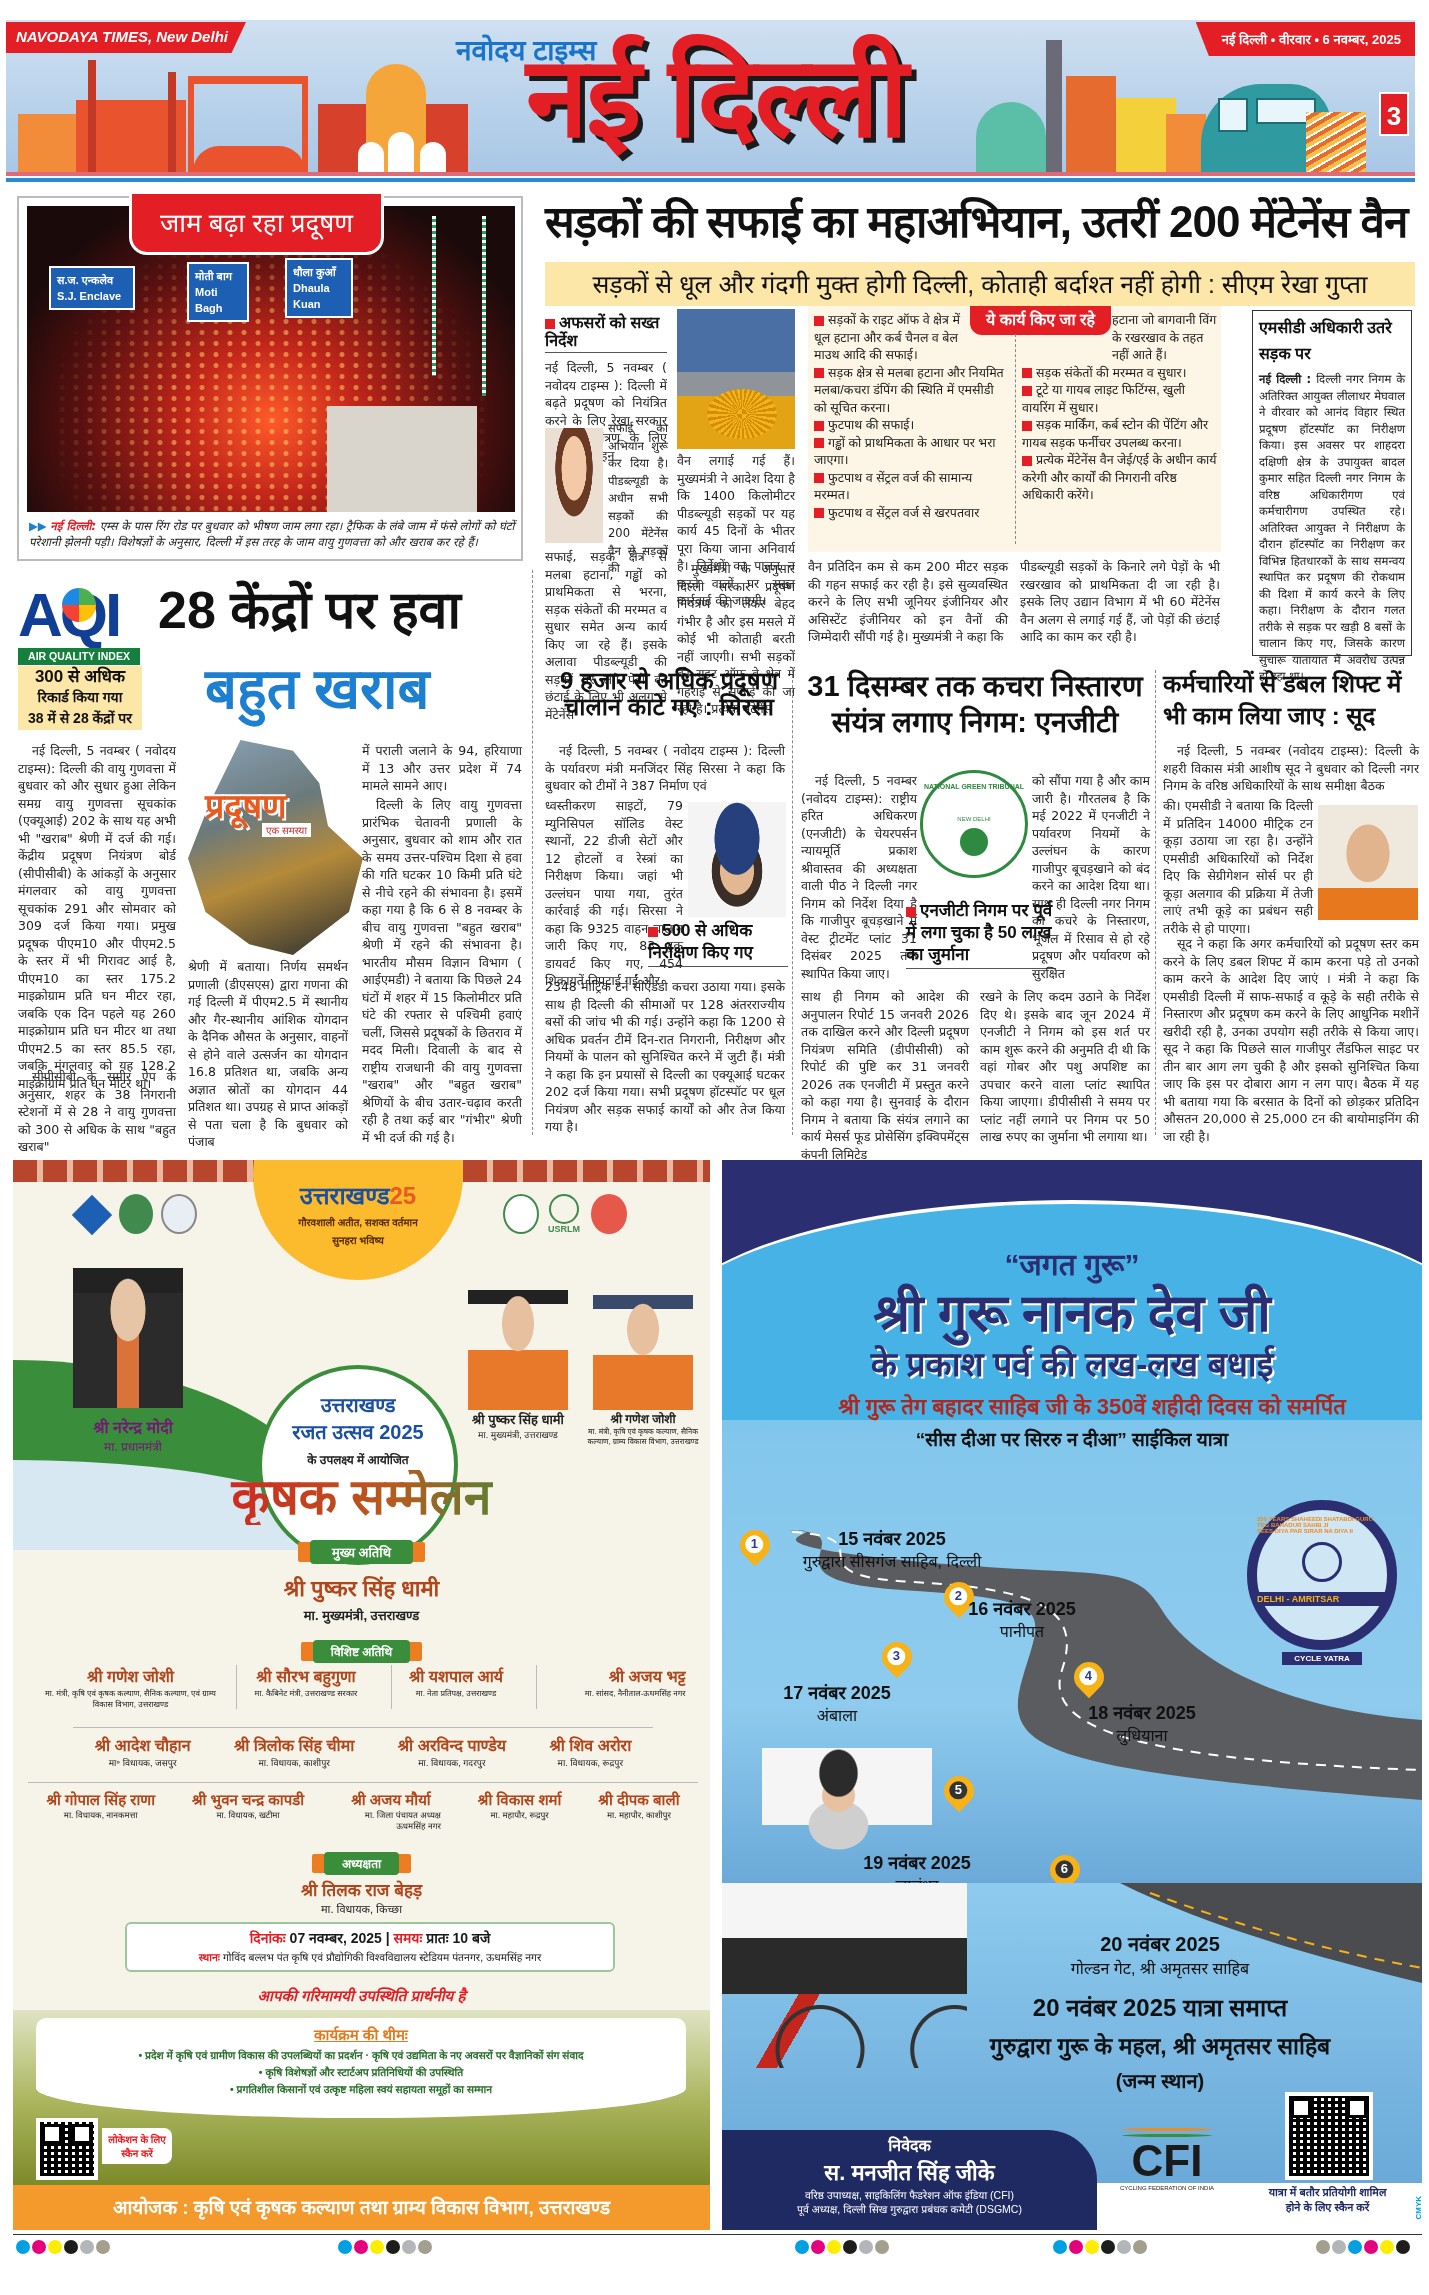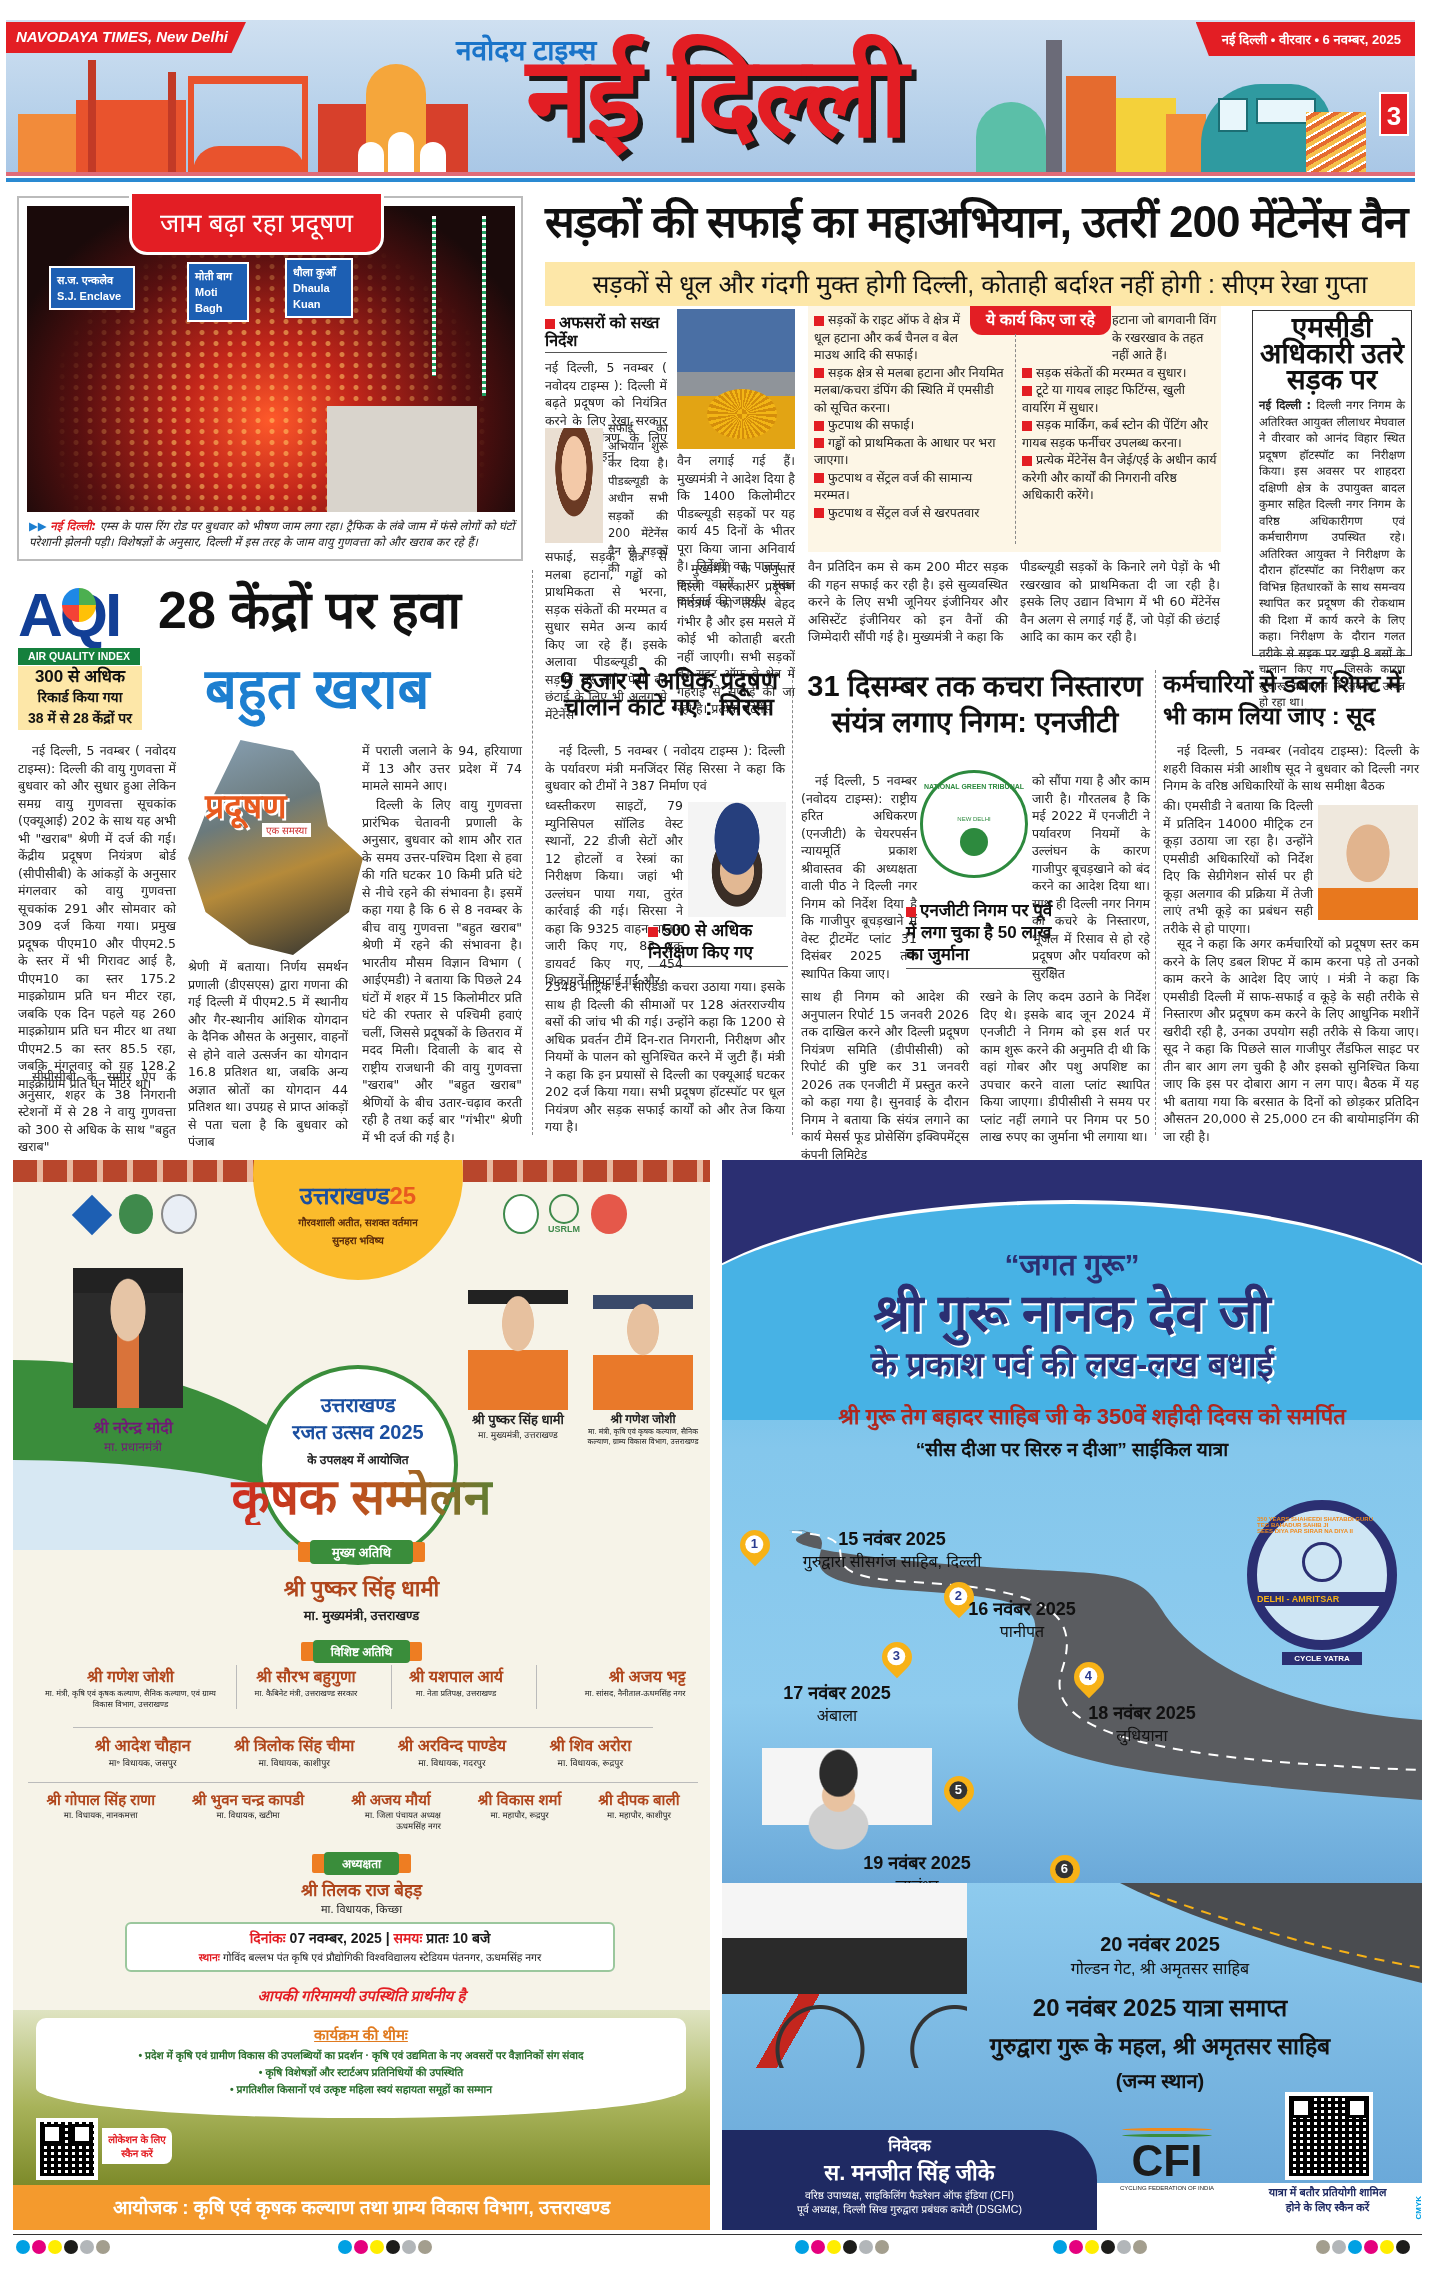--- a/index.html
+++ b/index.html
@@ -198,21 +198,21 @@
       <div><span class="sq"></span><span>सड़क मार्किंग, कर्ब स्टोन की पेंटिंग और गायब सड़क फर्नीचर उपलब्ध करना।</span></div>
       <div><span class="sq"></span><span>प्रत्येक मेंटेनेंस वैन जेई/एई के अधीन कार्य करेगी और कार्यों की निगरानी वरिष्ठ अधिकारी करेंगे।</span></div>
     </div>
   </div>
 
   <p class="col-text" style="position:absolute;left:808px;top:558px;width:200px;">वैन प्रतिदिन कम से कम 200 मीटर सड़क की गहन सफाई कर रही है। इसे सुव्यवस्थित करने के लिए सभी जूनियर इंजीनियर और असिस्टेंट इंजीनियर को इन वैनों की जिम्मेदारी सौंपी गई है। मुख्यमंत्री ने कहा कि</p>
   <p class="col-text" style="position:absolute;left:1020px;top:558px;width:200px;">पीडब्ल्यूडी सड़कों के किनारे लगे पेड़ों के भी रखरखाव को प्राथमिकता दी जा रही है। इसके लिए उद्यान विभाग में भी 60 मेंटेनेंस वैन अलग से लगाई गई हैं, जो पेड़ों की छंटाई आदि का काम कर रही है।</p>
 </section>
 
 <section style="position:absolute;left:1252px;top:310px;width:160px;height:346px;border:1px solid #333;padding:4px 6px;">
-  <h3 class="hd" style="font-size:28px;text-align:center;line-height:26px;">एमसीडी अधिकारी उतरे सड़क पर</h3>
+  <h3 class="hd" style="font-size:16px;line-height:26px;">एमसीडी अधिकारी उतरे सड़क पर</h3>
   <p class="col-text" style="margin-top:4px;font-size:11.5px;line-height:16.5px;">
     <b>नई दिल्ली :</b>
     <span>दिल्ली नगर निगम के अतिरिक्त आयुक्त लीलाधर मेघवाल ने वीरवार को आनंद विहार स्थित प्रदूषण हॉटस्पॉट का निरीक्षण किया। इस अवसर पर शाहदरा दक्षिणी क्षेत्र के उपायुक्त बादल कुमार सहित दिल्ली नगर निगम के वरिष्ठ अधिकारीगण एवं कर्मचारीगण उपस्थित रहे। अतिरिक्त आयुक्त ने निरीक्षण के दौरान हॉटस्पॉट का निरीक्षण कर विभिन्न हितधारकों के साथ समन्वय स्थापित कर प्रदूषण की रोकथाम की दिशा में कार्य करने के लिए कहा। निरीक्षण के दौरान गलत तरीके से सड़क पर खड़ी 8 बसों के चालान किए गए, जिसके कारण सुचारू यातायात में अवरोध उत्पन्न हो रहा था।</span>
   </p>
 </section>
 
 <section>
   <div class="aqi-logo">
     <div class="aqi-letters">AQI</div>
     <div style="position:absolute;left:44px;top:4px;width:34px;height:34px;border-radius:50%;background:conic-gradient(#4caf50 0 25%,#ffc107 25% 50%,#f44336 50% 75%,#1e88e5 75%);"></div>
@@ -426,21 +426,21 @@
 <div style="position:absolute;left:102px;top:2128px;width:70px;background:#fff;border-radius:0 8px 8px 0;padding:4px;text-align:center;font:bold 10px 'Liberation Sans',sans-serif;color:#e31e24;">लोकेशन के लिए स्कैन करें</div>
 <div style="position:absolute;left:13px;top:2185px;width:697px;height:45px;background:#f49a2d;text-align:center;font:bold 19px 'Liberation Sans',sans-serif;color:#fff;line-height:45px;">आयोजक : कृषि एवं कृषक कल्याण तथा ग्राम्य विकास विभाग, उत्तराखण्ड</div>
 
 <section class="ad-sikh">
   <div style="position:absolute;left:0;top:0;width:100%;height:110px;background:#2b2f72;"></div>
   <div style="position:absolute;left:-60px;top:40px;width:820px;height:220px;background:#47b2e5;border-radius:50% 50% 0 0 / 60% 60% 0 0;border-top:4px solid #fff;"></div>
   <div style="position:absolute;left:0;top:88px;width:700px;text-align:center;">
     <div class="hd" style="font-size:30px;color:#2b2f72;">“जगत गुरू”</div>
     <div class="hd" style="font-size:52px;color:#2b2f72;text-shadow:2px 2px 0 #fff;margin-top:4px;">श्री गुरू नानक देव जी</div>
     <div class="hd" style="font-size:34px;color:#2b2f72;text-shadow:2px 2px 0 #fff;margin-top:4px;">के प्रकाश पर्व की लख-लख बधाई</div>
-    <div style="font:bold 22px 'Liberation Sans',sans-serif;color:#b0271e;margin-top:16px;padding-left:40px;">श्री गुरू तेग बहादर साहिब जी के 350वें शहीदी दिवस को समर्पित</div>
+    <div style="font:bold 22px 'Liberation Sans',sans-serif;color:#b0271e;margin-top:6px;padding-left:40px;">श्री गुरू तेग बहादर साहिब जी के 350वें शहीदी दिवस को समर्पित</div>
     <div style="font:bold 19px 'Liberation Sans',sans-serif;color:#111;margin-top:6px;">“सीस दीआ पर सिररु न दीआ” साईकिल यात्रा</div>
   </div>
 
   <svg style="position:absolute;left:0;top:360px;" width="700" height="290" viewBox="0 0 700 290">
     <path d="M60 10 C 160 10, 20 60, 180 70 S 320 90, 300 160 S 320 250, 700 280 L 700 200 C 560 190, 470 140, 440 90 S 380 60, 180 40 S 140 10, 60 10 Z" fill="#5a5c60"></path>
     <path d="M70 12 C 170 18, 60 55, 190 62 S 360 90, 340 150 S 420 240, 700 250" stroke="#fff" stroke-width="2" fill="none" stroke-dasharray="10 8"></path>
   </svg>
 
   <div class="pin" style="left:18px;top:370px;">
       <span>1</span>

